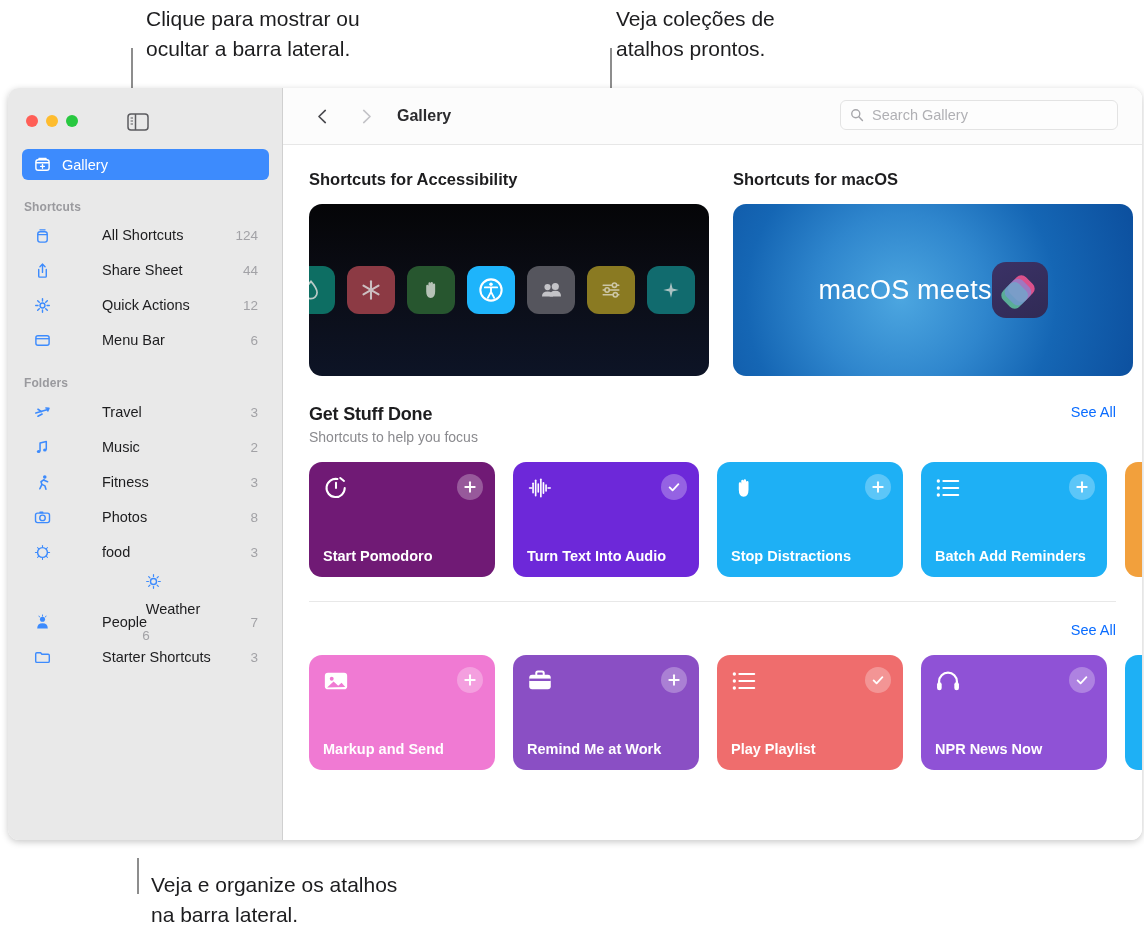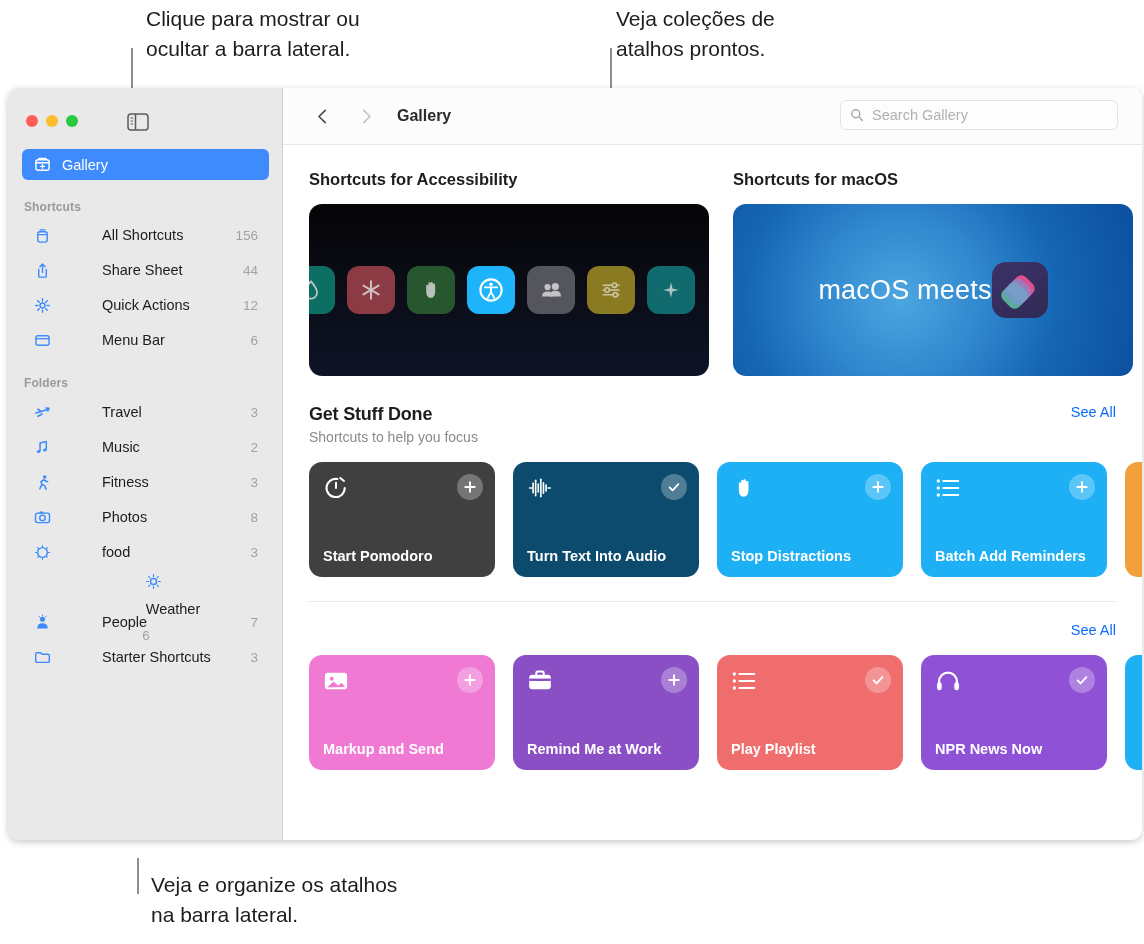--- a/index.html
+++ b/index.html
@@ -197,21 +197,21 @@
 
       <div class="sb-group-title" style="top:112px;">Shortcuts</div>
 
       <div class="sb-row" style="top:133px;">
         <svg class="ic" viewBox="0 0 18 18">
           <rect x="4" y="5" width="10" height="11" rx="2.4" fill="none" stroke="#3d8bfd" stroke-width="1.5"></rect>
           <line x1="4" y1="8" x2="14" y2="8" stroke="#3d8bfd" stroke-width="1.4"></line>
           <line x1="6.3" y1="3" x2="11.7" y2="3" stroke="#3d8bfd" stroke-width="1.4" stroke-linecap="round"></line>
         </svg>
         <span class="lbl">All Shortcuts</span>
-        <span class="cnt">156</span>
+        <span class="cnt">124</span>
       </div>
 
       <div class="sb-row" style="top:168px;">
         <svg class="ic" viewBox="0 0 18 18">
           <path d="M5 8 L5 15 Q5 16 6 16 L12 16 Q13 16 13 15 L13 8" fill="none" stroke="#3d8bfd" stroke-width="1.5" stroke-linecap="round"></path>
           <line x1="9" y1="2.4" x2="9" y2="11" stroke="#3d8bfd" stroke-width="1.5" stroke-linecap="round"></line>
           <path d="M6.3 5 L9 2.3 L11.7 5" fill="none" stroke="#3d8bfd" stroke-width="1.5" stroke-linecap="round" stroke-linejoin="round"></path>
         </svg>
         <span class="lbl">Share Sheet</span>
         <span class="cnt">44</span>
@@ -462,36 +462,36 @@
           <div class="sec-head">
             <div>
               <div class="sec-title">Get Stuff Done</div>
               <div class="sec-sub">Shortcuts to help you focus</div>
             </div>
             <div class="see-all">See All</div>
           </div>
 
           <div class="cards">
 
-            <div class="card" style="background:#404040;">
+            <div class="card" style="background:#701a75;">
               <svg class="card-ic" viewBox="0 0 28 28">
                 <path d="M23.4 14 A9.8 9.8 0 1 1 15.6 4.4" fill="none" stroke="#fff" stroke-width="2.2" stroke-linecap="round"></path>
                 <line x1="14" y1="14" x2="14" y2="8.4" stroke="#fff" stroke-width="2.2" stroke-linecap="round"></line>
                 <line x1="18.6" y1="3.2" x2="22.6" y2="6.4" stroke="#fff" stroke-width="2.2" stroke-linecap="round"></line>
               </svg>
               <div class="badge">
                 <svg viewBox="0 0 16 16" width="14" height="14">
                   <line x1="8" y1="2.6" x2="8" y2="13.4" stroke="#fff" stroke-width="2.2" stroke-linecap="round"></line>
                   <line x1="2.6" y1="8" x2="13.4" y2="8" stroke="#fff" stroke-width="2.2" stroke-linecap="round"></line>
                 </svg>
               </div>
               <div class="card-name">Start Pomodoro</div>
             </div>
 
-            <div class="card" style="background:#0c4a6e;">
+            <div class="card" style="background:#6d28d9;">
               <svg class="card-ic" viewBox="0 0 30 28">
                 <g stroke="#fff" stroke-width="1.9" stroke-linecap="round">
                   <line x1="3" y1="14" x2="5.4" y2="14"></line>
                   <line x1="7" y1="8.6" x2="7" y2="19.4"></line>
                   <line x1="10" y1="5" x2="10" y2="23"></line>
                   <line x1="13" y1="9.4" x2="13" y2="18.6"></line>
                   <line x1="16" y1="4" x2="16" y2="24"></line>
                   <line x1="19" y1="8" x2="19" y2="20"></line>
                   <line x1="22" y1="10.6" x2="22" y2="17.4"></line>
                   <line x1="24.4" y1="14" x2="26.8" y2="14"></line>

